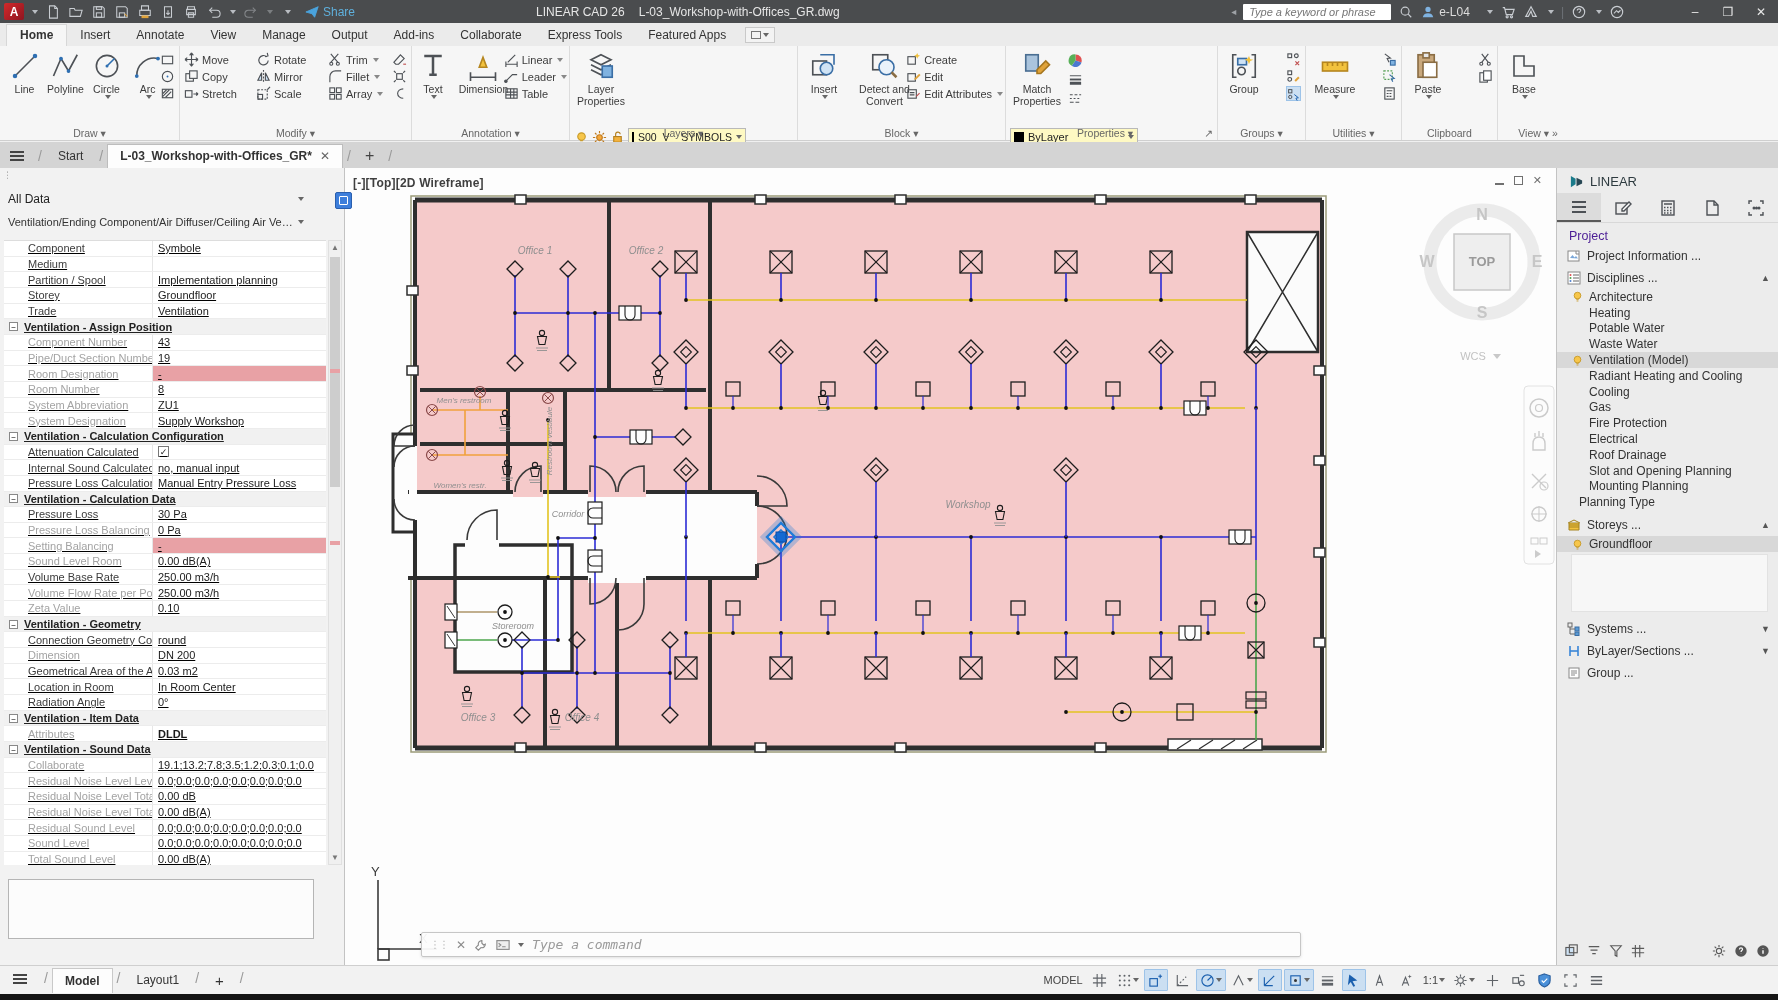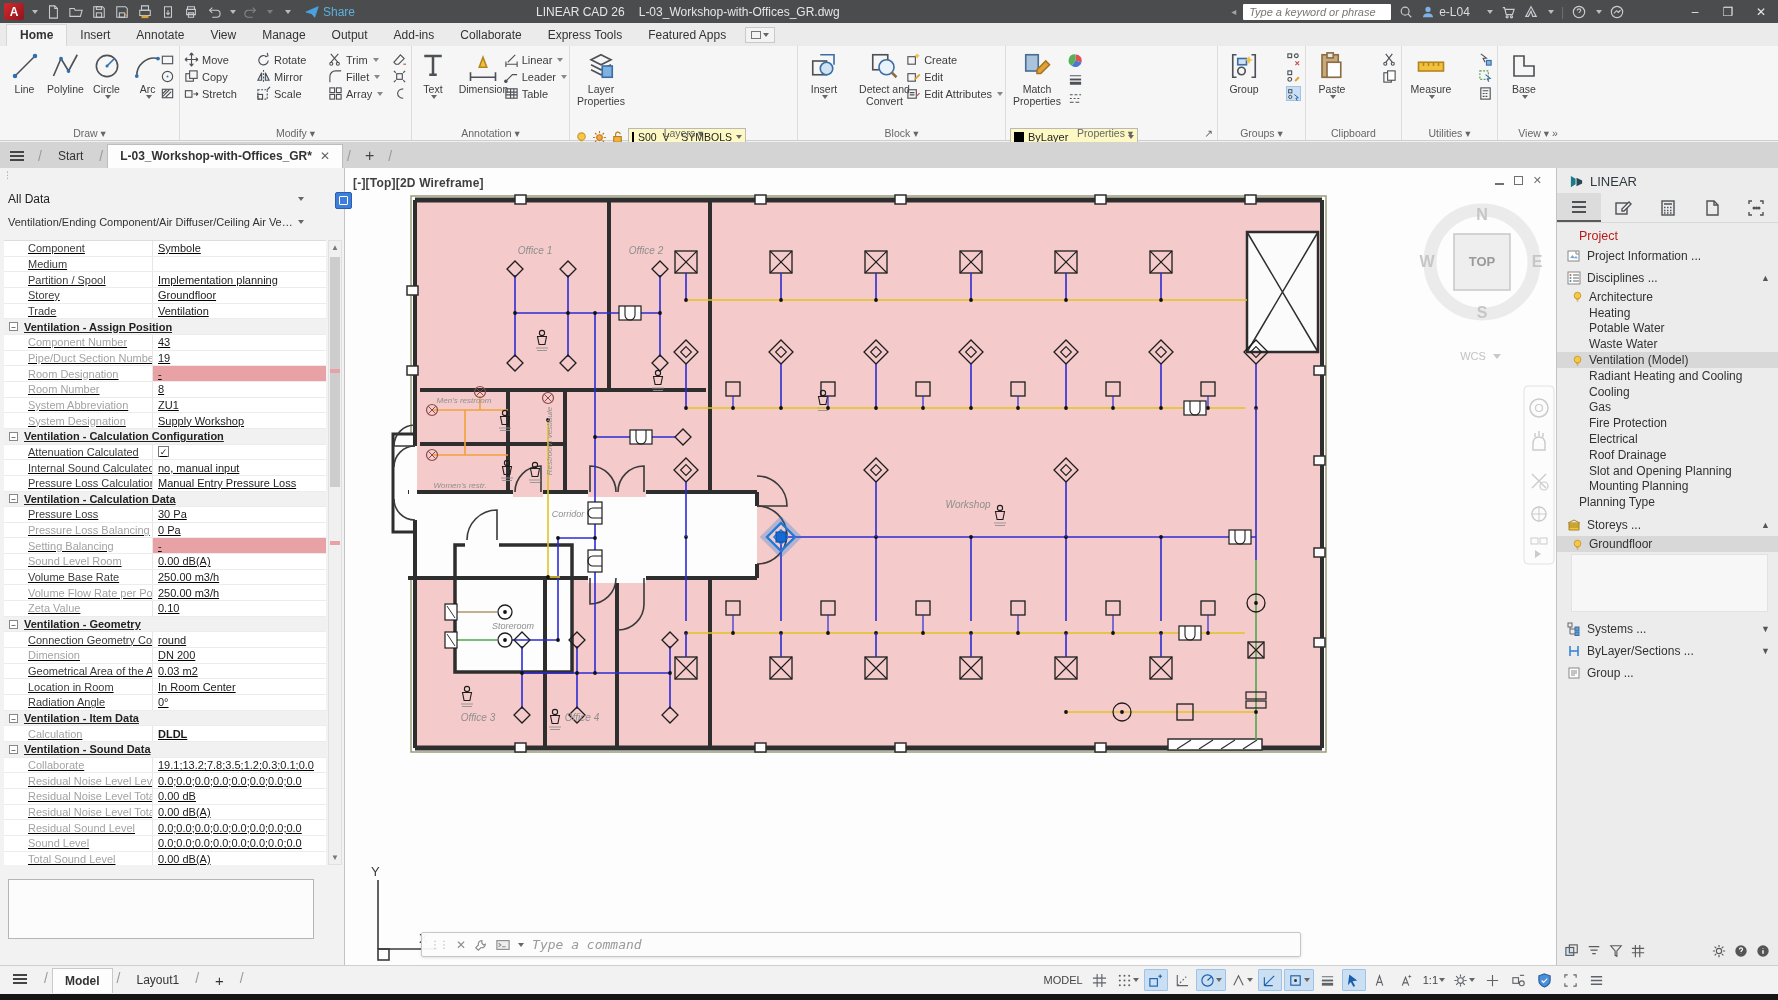--- a/index.html
+++ b/index.html
@@ -94,21 +94,21 @@
 .cmdbar svg { width:14px; height:14px; stroke:#8b8b8b; fill:none; stroke-width:1.3; }
 .cmdtext { font-family:"DejaVu Sans Mono", monospace; font-style:italic; font-size:13px; color:#9a9a9a; }
 
 
 .rpanel { position:relative; width:222px; flex:none; background:#ececec; border-left:1px solid #c3c3c3; font-size:12px; color:#333; }
 .rp-head { display:flex; align-items:center; gap:6px; padding:6px 0 4px 12px; font-size:13px; color:#2d3a3f; }
 .rp-tabs { display:flex; align-items:center; height:30px; border-bottom:1px solid #d8d8d8; }
 .rp-tab { flex:1; height:100%; display:flex; align-items:center; justify-content:center; }
 .rp-tab.active { background:#dcdcdc; border-bottom:2px solid #5a5a5a; }
 .rp-tab svg { width:18px; height:18px; stroke:#4d5156; fill:none; stroke-width:1.4; }
-.rp-section { padding:6px 0 2px 22px; font-size:12.5px; color:#b91c1c; }
+.rp-section { padding:6px 0 2px 12px; font-size:12.5px; color:#4c1d95; }
 .rp-item { display:flex; align-items:center; gap:6px; height:22px; padding-left:10px; position:relative; }
 .rp-item .caret { position:absolute; right:8px; font-size:9px; color:#555; }
 .rp-row { display:flex; align-items:center; gap:5px; height:15.8px; padding-left:32px; position:relative; white-space:nowrap; }
 .rp-row.lit { padding-left:14px; }
 .rp-row.selected { background:#d8d8d8; }
 .rp-row .bulb { width:13px; height:13px; flex:none; }
 .rp-sub { padding-left:22px; height:16px; display:flex; align-items:center; }
 .rp-list { margin:2px 10px 6px 14px; background:#f7f7f7; height:58px; border:1px solid #e2e2e2; }
 .rp-bottom { position:absolute; bottom:4px; left:0; right:0; height:20px; display:flex; align-items:center; padding:0 8px; gap:8px; }
 .rp-bottom svg { width:14px; height:14px; stroke:#5a5a5a; fill:none; stroke-width:1.3; }
@@ -700,20 +700,51 @@
             <svg viewBox="0 0 16 16">
               <rect x="2" y="2" width="4" height="4"></rect>
               <circle cx="4" cy="11" r="2"></circle>
               <path d="M9 8l5 4-3 .5 1.5 3" stroke="#1a5fae"></path>
             </svg>
           </span>
       </div>
       <div class="rglabel"><span>Groups</span> ▾</div>
     </div>
     <div class="rgroup" style="width:96px">
+      <div class="bigbtn" style="width:50px">
+        <svg viewBox="0 0 24 24">
+            <rect x="2" y="9" width="20" height="7" fill="#f2c23e" stroke="#b5861f"></rect>
+            <path d="M6 9v3M10 9v3M14 9v3M18 9v3" stroke="#b5861f"></path>
+          </svg>
+        <span>Measure</span>
+          <span class="dd-s" style="border-top-color:#666"></span>
+      </div>
+      <div class="smallrows" style="position:absolute;right:4px;top:3px">
+        <span class="minico">
+            <svg viewBox="0 0 16 16">
+              <path d="M3 2l6 4.5-3.5.5 2 4"></path>
+              <rect x="9" y="9" width="5" height="5" fill="#7fb2e0" stroke="#3a6ea5"></rect>
+            </svg>
+          </span>
+        <span class="minico">
+            <svg viewBox="0 0 16 16">
+              <rect x="2" y="2" width="9" height="9" fill="none" stroke="#58a058" stroke-dasharray="2 1.5"></rect>
+              <path d="M8 6l5 4-3 .5 1.5 3" stroke="#3a6ea5"></path>
+            </svg>
+          </span>
+        <span class="minico">
+            <svg viewBox="0 0 16 16">
+              <rect x="3" y="2" width="10" height="12"></rect>
+              <path d="M5 5h6M5 8h2M8 8h2M5 11h2M8 11h2"></path>
+            </svg>
+          </span>
+      </div>
+      <div class="rglabel"><span>Utilities</span> ▾</div>
+    </div>
+    <div class="rgroup" style="width:96px">
       <div class="bigbtn" style="width:44px">
         <svg viewBox="0 0 24 24">
             <rect x="4" y="3" width="13" height="18" fill="#c9a87c" stroke="#8a6d44"></rect>
             <rect x="8" y="1.5" width="5" height="4" fill="#e8e8e8" stroke="#8a6d44"></rect>
             <rect x="8" y="9" width="11" height="12" fill="#fff" stroke="#8a6d44"></rect>
           </svg>
         <span>Paste</span>
           <span class="dd-s" style="border-top-color:#666"></span>
       </div>
       <div class="smallrows" style="position:absolute;right:4px;top:3px">
@@ -725,51 +756,20 @@
             </svg>
           </span>
         <span class="minico">
             <svg viewBox="0 0 16 16">
               <rect x="2" y="4" width="8" height="10"></rect>
               <rect x="6" y="2" width="8" height="10" fill="#fff"></rect>
             </svg>
           </span>
       </div>
       <div class="rglabel"><span>Clipboard</span></div>
-    </div>
-    <div class="rgroup" style="width:96px">
-      <div class="bigbtn" style="width:50px">
-        <svg viewBox="0 0 24 24">
-            <rect x="2" y="9" width="20" height="7" fill="#f2c23e" stroke="#b5861f"></rect>
-            <path d="M6 9v3M10 9v3M14 9v3M18 9v3" stroke="#b5861f"></path>
-          </svg>
-        <span>Measure</span>
-          <span class="dd-s" style="border-top-color:#666"></span>
-      </div>
-      <div class="smallrows" style="position:absolute;right:4px;top:3px">
-        <span class="minico">
-            <svg viewBox="0 0 16 16">
-              <path d="M3 2l6 4.5-3.5.5 2 4"></path>
-              <rect x="9" y="9" width="5" height="5" fill="#7fb2e0" stroke="#3a6ea5"></rect>
-            </svg>
-          </span>
-        <span class="minico">
-            <svg viewBox="0 0 16 16">
-              <rect x="2" y="2" width="9" height="9" fill="none" stroke="#58a058" stroke-dasharray="2 1.5"></rect>
-              <path d="M8 6l5 4-3 .5 1.5 3" stroke="#3a6ea5"></path>
-            </svg>
-          </span>
-        <span class="minico">
-            <svg viewBox="0 0 16 16">
-              <rect x="3" y="2" width="10" height="12"></rect>
-              <path d="M5 5h6M5 8h2M8 8h2M5 11h2M8 11h2"></path>
-            </svg>
-          </span>
-      </div>
-      <div class="rglabel"><span>Utilities</span> ▾</div>
     </div>
     <div class="rgroup" style="width:80px;border-right:none">
       <div class="bigbtn" style="width:44px">
         <svg viewBox="0 0 24 24">
             <path d="M4 4h8v8h8v8H4z"></path>
           </svg>
         <span>Base</span>
           <span class="dd-s" style="border-top-color:#666"></span>
       </div>
       <div class="rglabel"><span>View</span> ▾ »</div>
@@ -930,21 +930,21 @@
           </div>
           <div class="prow">
             <span class="pl">Radiation Angle</span>
             <span class="pv">0°</span>
           </div>
           <div class="prow sec" style="position: relative;">
             <span class="secbox">–</span>
             <span class="pl">Ventilation - Item Data</span>
           </div>
           <div class="prow dim bold">
-            <span class="pl">Calculation</span>
+            <span class="pl">Attributes</span>
             <span class="pv">DLDL</span>
           </div>
           <div class="prow sec" style="position: relative;">
             <span class="secbox">–</span>
             <span class="pl">Ventilation - Sound Data</span>
           </div>
           <div class="prow dim">
             <span class="pl">Collaborate</span>
             <span class="pv">19.1;13.2;7.8;3.5;1.2;0.3;0.1;0.0</span>
           </div>

